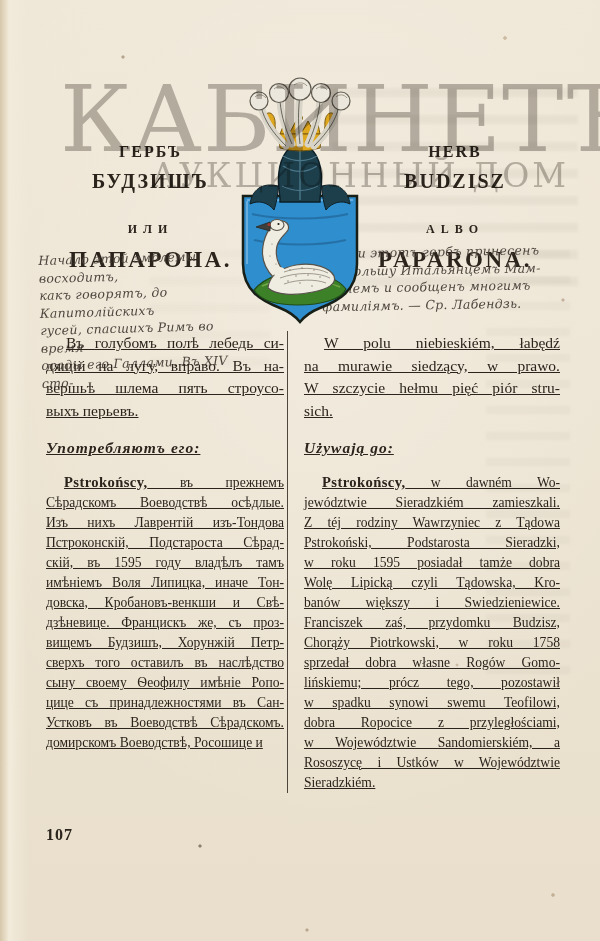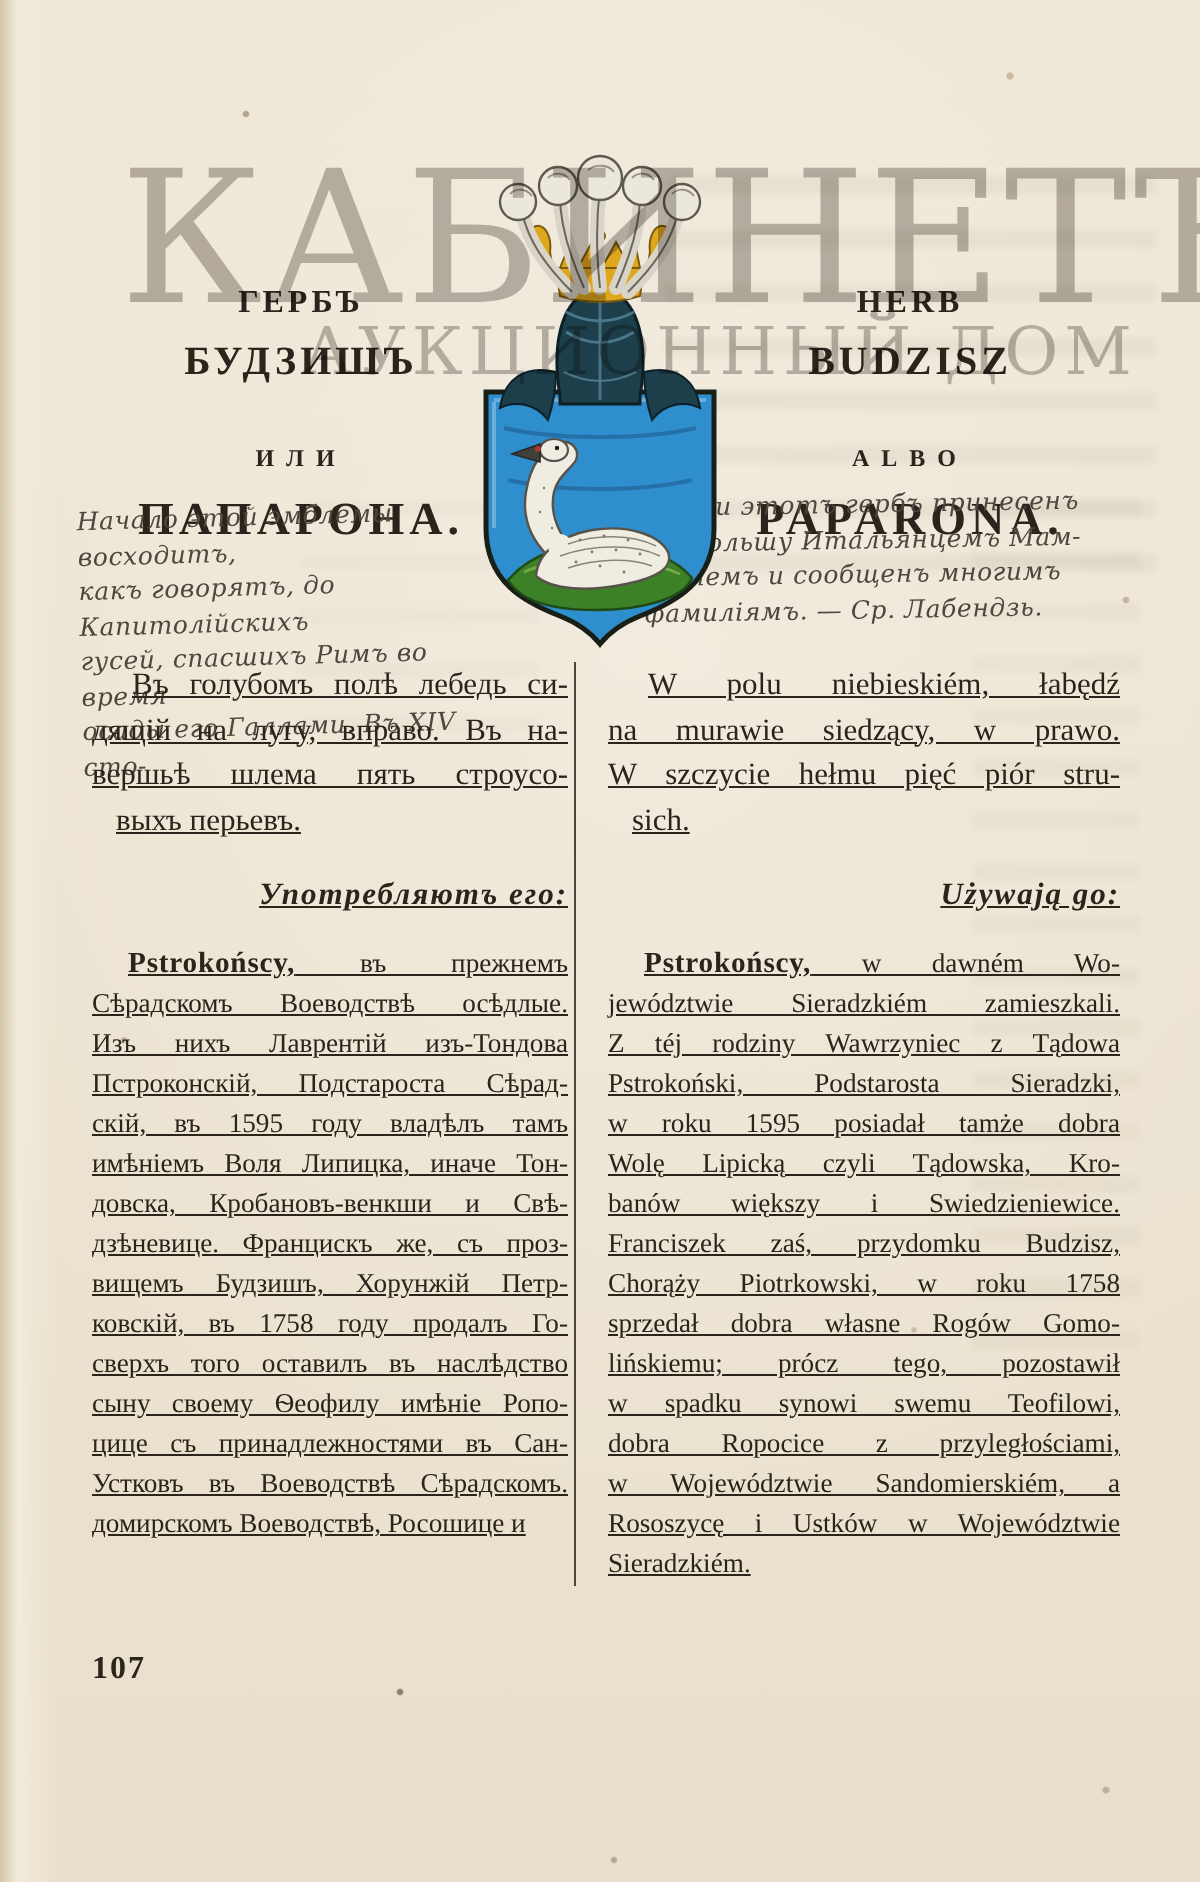--- a/index.html
+++ b/index.html
@@ -67,23 +67,23 @@
 
   
   .col { position:absolute; top:332px;text-decoration:underline; }
   .col-left  { left:46px;  width:238px; }
   .col-right { left:304px; width:256px; }
   .divider { position:absolute; left:287px; top:331px; width:1px; height:462px;
              background:#31291f; opacity:.85; }
 
   .blazon .line { font-size:15.5px; line-height:22.5px; text-align:justify; text-align-last:justify; }
   .blazon .line:first-child { text-indent:20px; }
-  .blazon .line:last-child { text-align-last:left;margin-left:12px; }
-
-  .usage { margin-top:17px; text-align:right; font-style:italic; font-weight:bold;
+  .blazon .line:last-child { text-align-last:left; }
+
+  .usage { margin-top:17px; text-align:left; font-style:italic; font-weight:bold;
            font-size:15.5px; letter-spacing:1px; }
 
   .article { margin-top:15px; font-size:13.6px; line-height:20px; }
   .article .fline { text-indent:18px; text-align:justify; text-align-last:justify; }
   .article .lead { font-weight:bold; font-size:14.6px; letter-spacing:.4px; }
   .article .rest .line { text-align:justify; text-align-last:justify; }
   .article .rest .line:last-child { text-align-last:left; }
 
   .pageno { position:absolute; left:46px; top:826px; width:514px; text-align:left;
             font-size:16px; font-weight:bold; letter-spacing:1px; }
@@ -226,21 +226,20 @@
         <div class="fline"><b class="lead">Pstrokońscy,</b><span> въ прежнемъ</span></div>
         <div class="rest">
             <div class="line">Сѣрадскомъ Воеводствѣ осѣдлые.</div>
             <div class="line">Изъ нихъ Лаврентій изъ-Тондова</div>
             <div class="line">Пстроконскій, Подстароста Сѣрад-</div>
             <div class="line">скій, въ 1595 году владѣлъ тамъ</div>
             <div class="line">имѣніемъ Воля Липицка, иначе Тон-</div>
             <div class="line">довска, Кробановъ-венкши и Свѣ-</div>
             <div class="line">дзѣневице. Францискъ же, съ проз-</div>
             <div class="line">вищемъ Будзишъ, Хорунжій Петр-</div>
-            <div class="line">ковскій, въ 1758 году продалъ Го-</div>
             <div class="line">сверхъ того оставилъ въ наслѣдство</div>
             <div class="line">сыну своему Ѳеофилу имѣніе Ропо-</div>
             <div class="line">цице съ принадлежностями въ Сан-</div>
             <div class="line">Устковъ въ Воеводствѣ Сѣрадскомъ.</div>
             <div class="line">домирскомъ Воеводствѣ, Росошице и</div>
           </div>
       </div>
     </div>
 
     <div class="col col-right">

